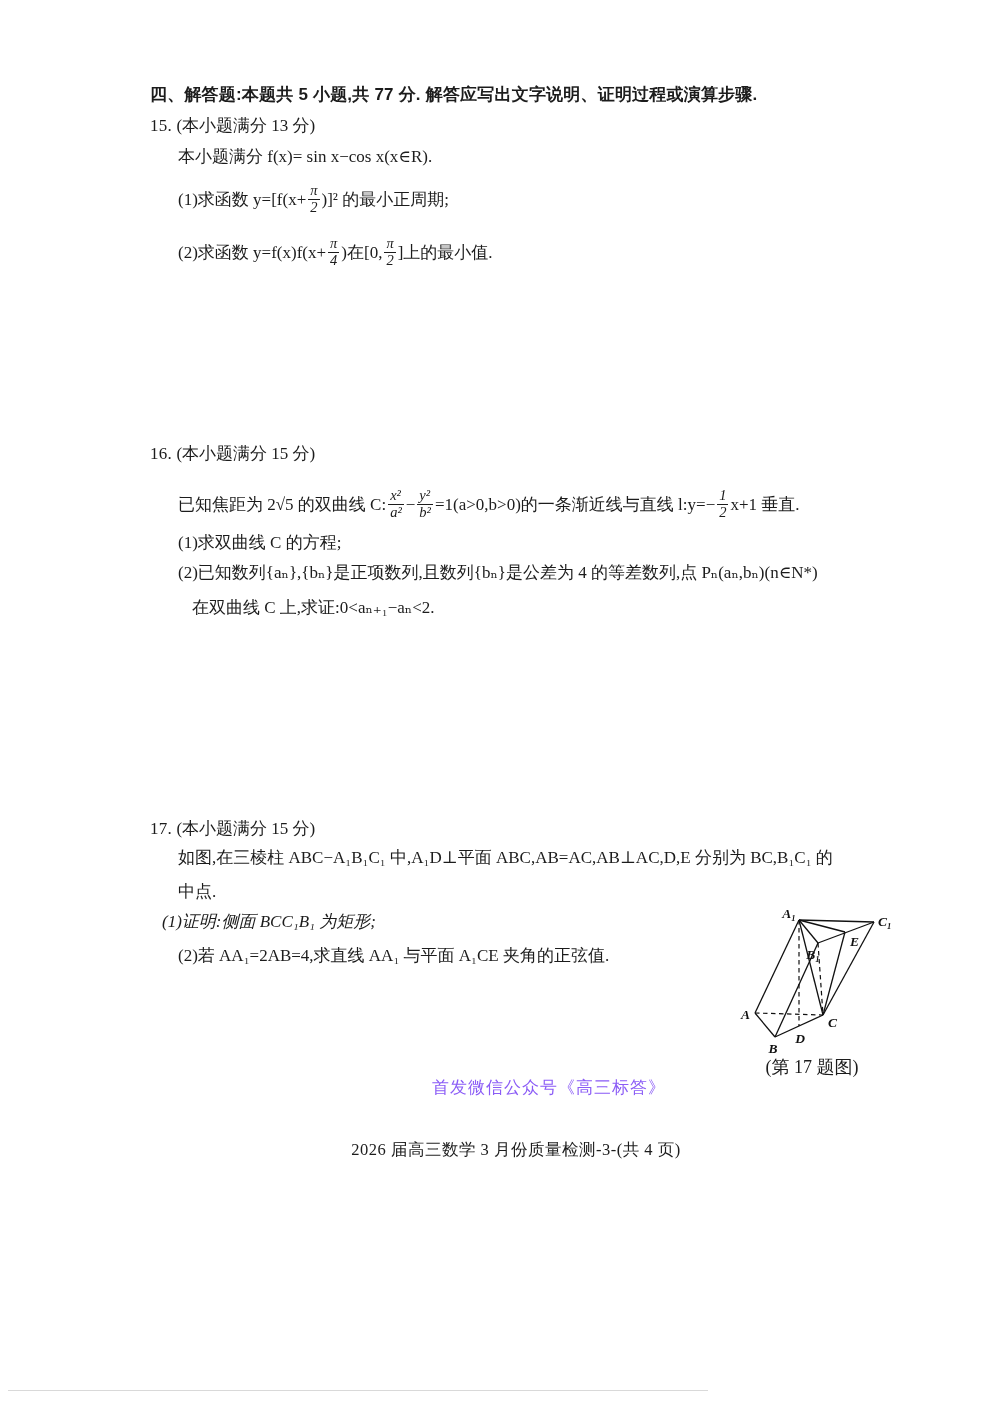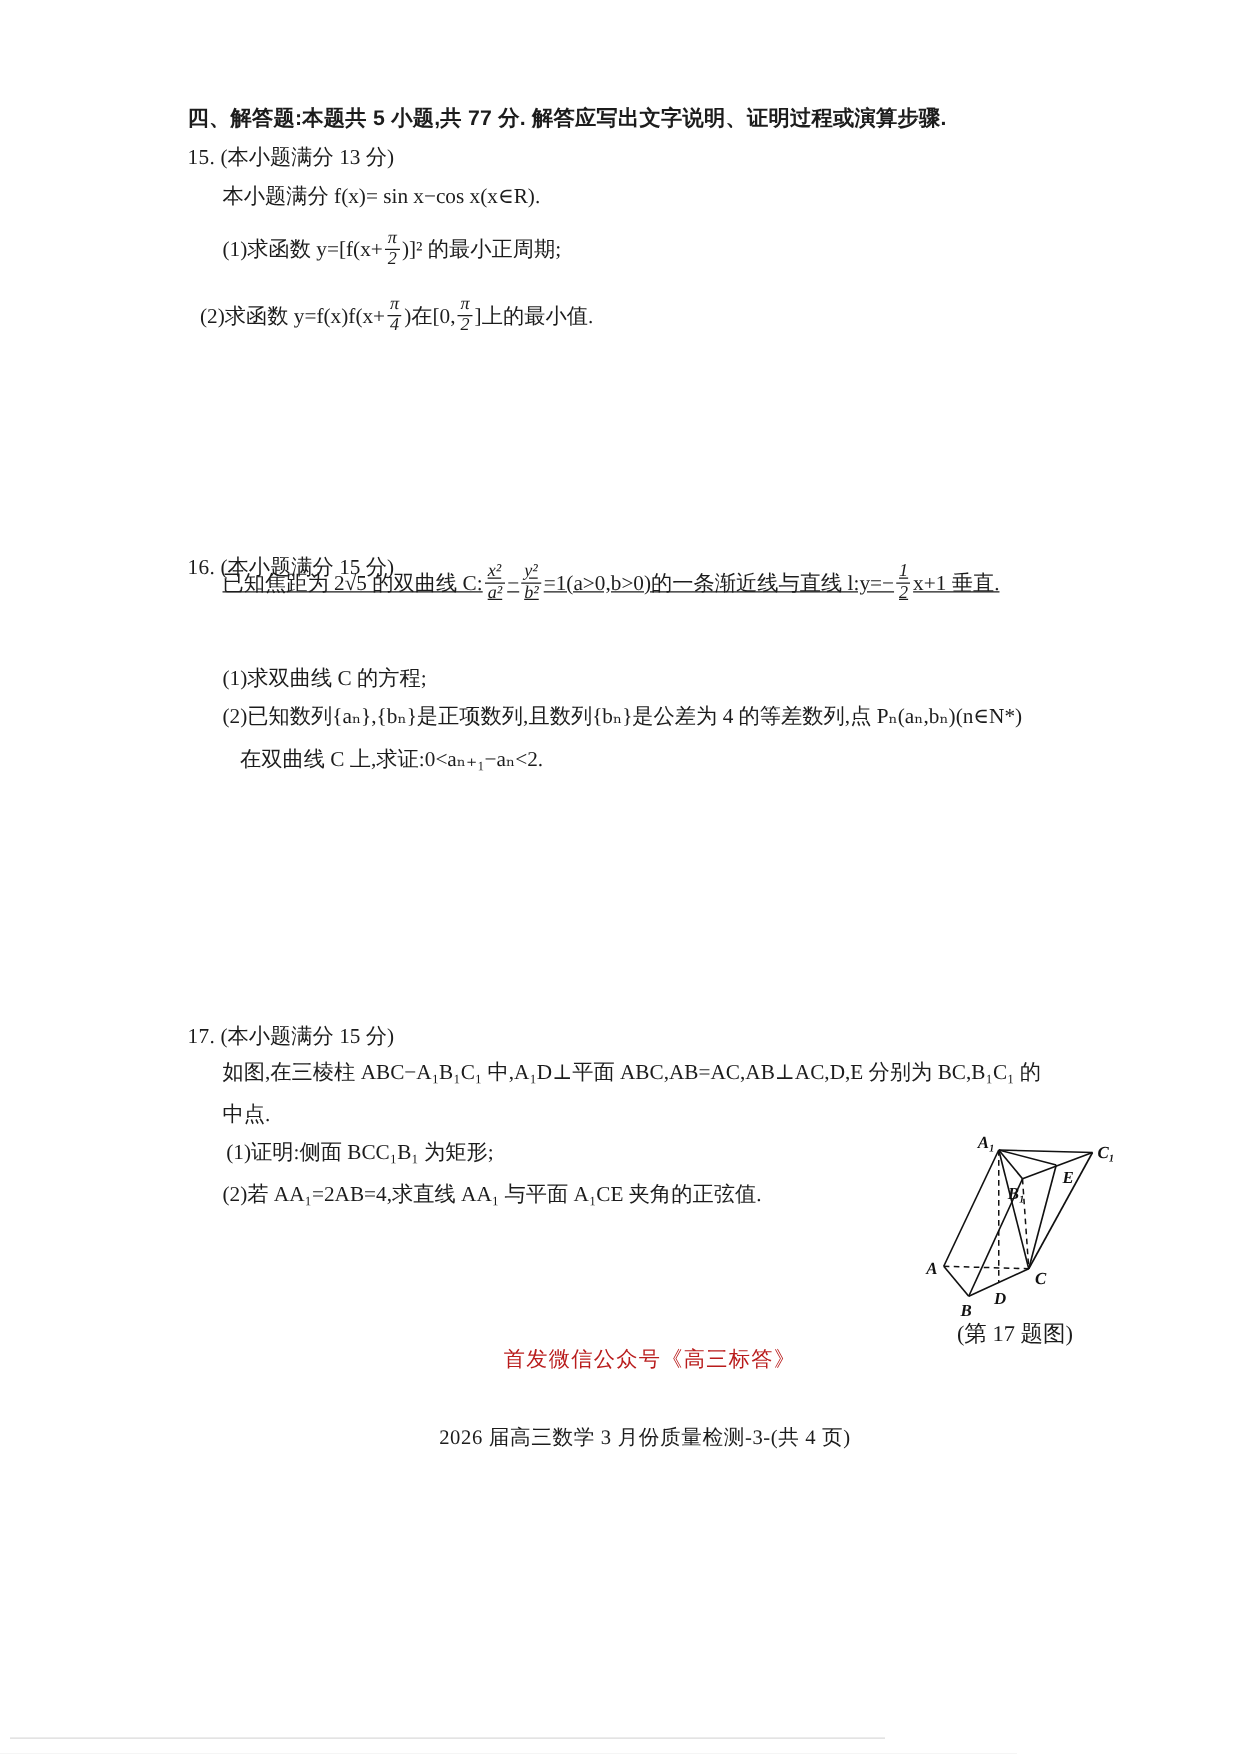--- a/index.html
+++ b/index.html
@@ -21,21 +21,21 @@
   .qnum{letter-spacing:0.3px;margin-top:16px;}
   .mathline{display:flex;align-items:center;}
   .mathline > span{display:inline-block;}
   .frac{
     display:inline-flex;flex-direction:column;align-items:center;
     vertical-align:middle;font-size:14.5px;font-style:italic;
     margin:0 2px;line-height:1.1;
   }
   .frac .num{display:block;padding:0 2px;}
   .frac .den{display:block;padding:0 2px;border-top:1.2px solid #1c1c1c;}
-  .watermark{color:#b91c1c;font-size:17px;letter-spacing:1px;}
+  .watermark{color:#8b5cf6;font-size:17px;letter-spacing:1px;margin-left:29px;}
   .footerline{width:992px;text-align:center;font-size:16.5px;letter-spacing:0.5px;}
   .caption{width:170px;text-align:center;font-size:18px;}
   .scanline{height:1px;background:#cccccc;opacity:.75;}
   svg text{
     font-family:"Liberation Serif","DejaVu Serif",serif;
     font-style:italic;font-size:13.5px;fill:#111;font-weight:600;
   }
 </style>
 </head>
 <body>
@@ -53,40 +53,40 @@
 
   <div class="abs mathline" style="left:178px;top:183px;">
     <span>(1)求函数 y=[f(x+</span>
     <span class="frac">
       <span class="num">π</span>
       <span class="den">2</span>
     </span>
     <span>)]² 的最小正周期;</span>
   </div>
 
-  <div class="abs mathline" style="left:160px;top:236px;align-items:center;">
+  <div class="abs mathline" style="left:178px;top:236px;align-items:center;">
     <span>(2)求函数 y=f(x)f(x+</span>
     <span class="frac">
       <span class="num">π</span>
       <span class="den">4</span>
     </span>
     <span>)在[0,</span>
     <span class="frac">
       <span class="num">π</span>
       <span class="den">2</span>
     </span>
     <span>]上的最小值.</span>
   </div>
 
   <div class="abs" style="left:150px;top:443px;">
     <span class="qnum">16.</span>
     <span>(本小题满分 15 分)</span>
   </div>
 
-  <div class="abs mathline" style="left:178px;top:450px;text-decoration:underline;">
+  <div class="abs mathline" style="left:178px;top:488px;">
     <span>已知焦距为 2√5 的双曲线 C:</span>
     <span class="frac">
       <span class="num">x²</span>
       <span class="den">a²</span>
     </span>
     <span>−</span>
     <span class="frac">
       <span class="num">y²</span>
       <span class="den">b²</span>
     </span>
@@ -102,21 +102,21 @@
   <div class="abs" style="left:178px;top:562px;">(2)已知数列{aₙ},{bₙ}是正项数列,且数列{bₙ}是公差为 4 的等差数列,点 Pₙ(aₙ,bₙ)(n∈N*)</div>
   <div class="abs" style="left:178px;top:597px;margin-left:14px;">在双曲线 C 上,求证:0&lt;aₙ₊₁−aₙ&lt;2.</div>
 
   <div class="abs" style="left:150px;top:818px;">
     <span class="qnum">17.</span>
     <span>(本小题满分 15 分)</span>
   </div>
 
   <div class="abs" style="left:178px;top:847px;">如图,在三棱柱 ABC−A₁B₁C₁ 中,A₁D⊥平面 ABC,AB=AC,AB⊥AC,D,E 分别为 BC,B₁C₁ 的</div>
   <div class="abs" style="left:178px;top:881px;">中点.</div>
-  <div class="abs" style="left:181px;top:911px;">(1)证明:侧面 BCC₁B₁ 为矩形;</div>
+  <div class="abs" style="left:162px;top:911px;font-style:italic;">(1)证明:侧面 BCC₁B₁ 为矩形;</div>
   <div class="abs" style="left:178px;top:945px;">(2)若 AA₁=2AB=4,求直线 AA₁ 与平面 A₁CE 夹角的正弦值.</div>
 
   <svg class="abs" style="left:730px;top:892px;" width="190" height="168" viewBox="0 0 190 168">
     <g stroke="#111" stroke-width="1.3" fill="none">
       <path d="M69 28 L144 30"></path>
       <path d="M69 28 L88 51"></path>
       <path d="M88 51 L144 30"></path>
       <path d="M69 28 L115 40"></path>
       <path d="M69 28 L25 121"></path>
       <path d="M69 28 L93 123"></path>

